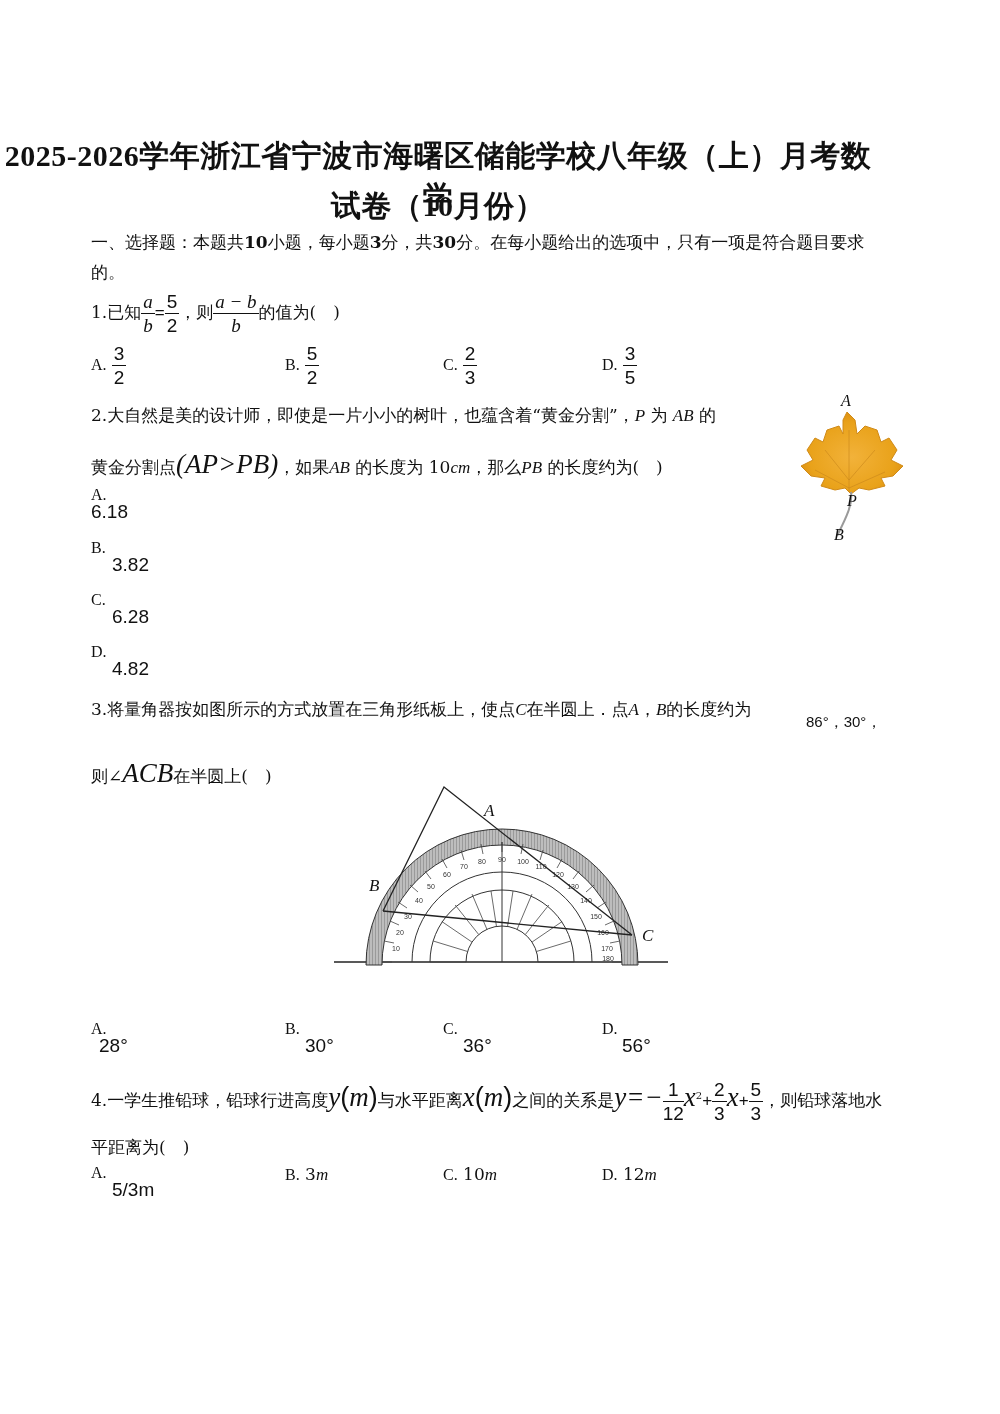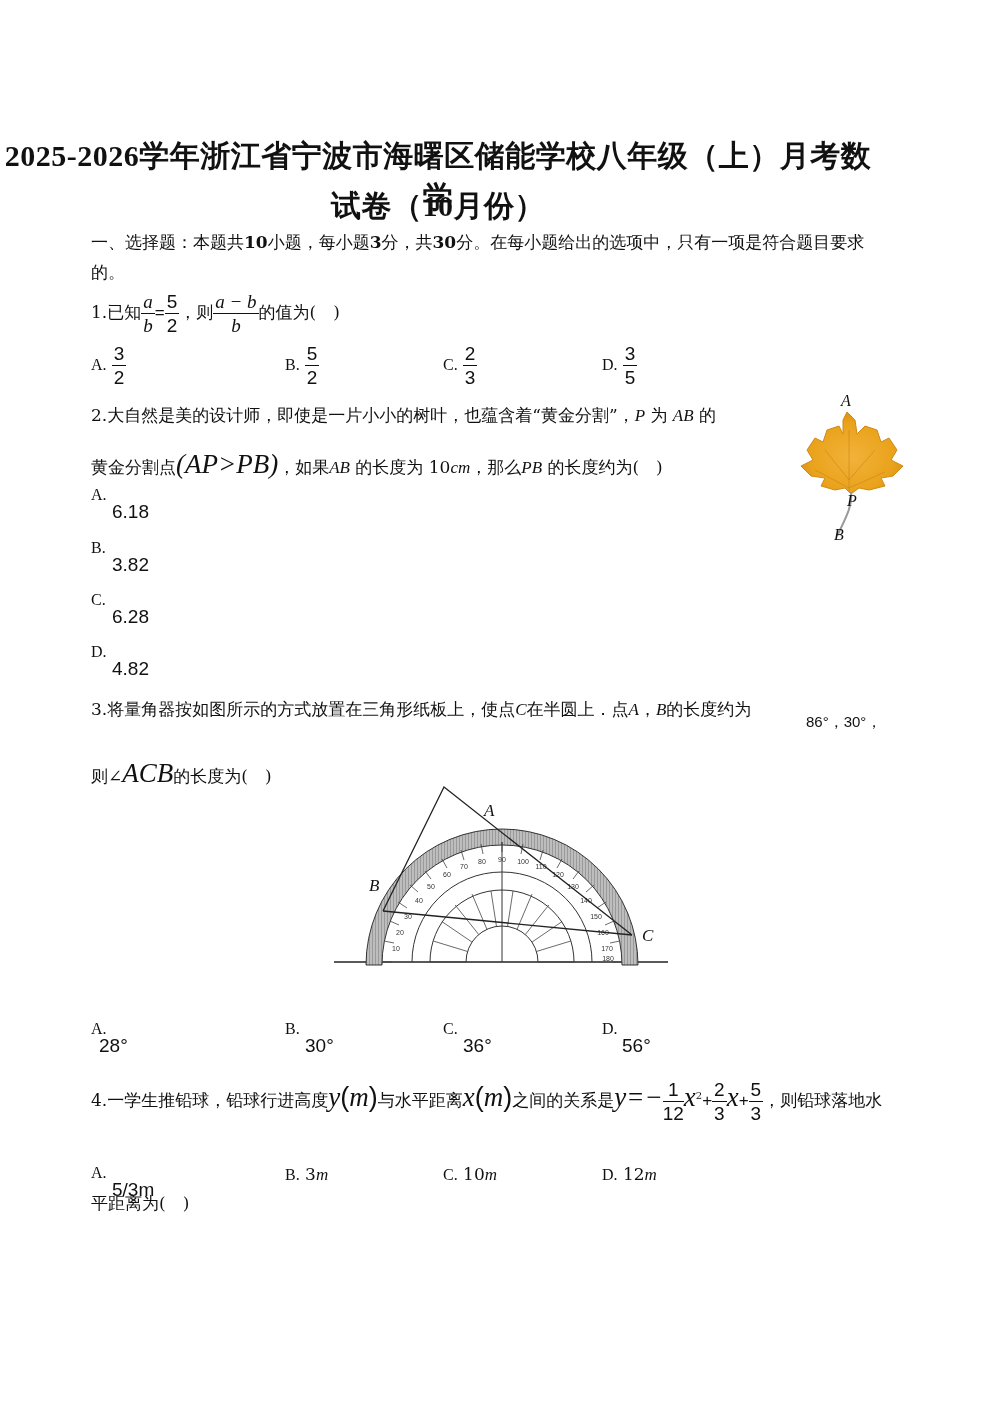--- a/index.html
+++ b/index.html
@@ -71,21 +71,21 @@
     <path d="M64 102 L64 40 M64 90 L40 60 M64 90 L90 60 M64 98 L30 80 M64 98 L100 82" stroke="#c8861a" stroke-width="1" fill="none" opacity="0.6"></path>
     <path d="M66 102 C 68 115, 60 130, 52 146" stroke="#9a9a9a" stroke-width="2" fill="none"></path>
   </svg>
   <span class="abs it" style="left:56px; top:2px; font-size:16px;">A</span>
   <span class="abs it" style="left:62px; top:102px; font-size:16px;">P</span>
   <span class="abs it" style="left:49px; top:136px; font-size:16px;">B</span>
 </div>
 
 <div class="abs" style="left:91px; top:486px;">
   <div class="optlbl">A.</div>
-  <div class="optval" style="margin-left:21px; margin-top:-3px;">6.18</div>
+  <div class="optval" style="margin-top:-3px;">6.18</div>
 </div>
 <div class="abs" style="left:91px; top:539px;">
   <div class="optlbl">B.</div>
   <div class="optval" style="margin-left:21px; margin-top:-3px;">3.82</div>
 </div>
 <div class="abs" style="left:91px; top:591px;">
   <div class="optlbl">C.</div>
   <div class="optval" style="margin-left:21px; margin-top:-3px;">6.28</div>
 </div>
 <div class="abs" style="left:91px; top:643px;">
@@ -93,21 +93,21 @@
   <div class="optval" style="margin-left:21px; margin-top:-3px;">4.82</div>
 </div>
 
 <div class="abs txt" style="left:91px; top:698px;">
   <span>3.</span><span>将量角器按如图所示的方式放置在三角形纸板上，使点</span><span class="it">C</span><span>在半圆上．点</span><span class="it">A</span><span>，</span><span class="it">B</span><span>的长度约为</span>
 </div>
 <div class="abs sans" style="left:806px; top:713px; font-size:15px;">
   <span>86°</span><span>，</span><span>30°</span><span>，</span>
 </div>
 <div class="abs txt" style="left:91px; top:758px;">
-  <span>则∠</span><span class="it big">ACB</span><span>的长度为(　)</span>
+  <span>则∠</span><span class="it big">ACB</span><span>在半圆上(　)</span>
 </div>
 
 <div class="abs" style="left:330px; top:785px; width:340px; height:190px;">
   <svg width="340" height="190" viewBox="0 0 340 190">
     <defs>
       <pattern id="hatch" width="3" height="3" patternUnits="userSpaceOnUse">
         <rect width="3" height="3" fill="#bdbdbd"></rect>
         <line x1="0" y1="0" x2="0" y2="3" stroke="#777" stroke-width="1"></line>
       </pattern>
     </defs>
@@ -202,21 +202,21 @@
   <div class="optval" style="margin-left:20px; margin-top:-3px;">36°</div>
 </div>
 <div class="abs" style="left:602px; top:1020px;">
   <div class="optlbl">D.</div>
   <div class="optval" style="margin-left:20px; margin-top:-3px;">56°</div>
 </div>
 
 <div class="abs txt" style="left:91px; top:1080px;">
   <span>4.</span><span>一学生推铅球，铅球行进高度</span><span class="it big">y</span><span class="big sans">(</span><span class="it big">m</span><span class="big sans">)</span><span>与水平距离</span><span class="it big">x</span><span class="big sans">(</span><span class="it big">m</span><span class="big sans">)</span><span>之间的关系是</span><span class="it big">y=−</span><span class="frac"><span class="n">1</span><span class="d">12</span></span><span class="it big">x</span><sup style="font-size:10px;">2</sup><span class="sans">+</span><span class="frac"><span class="n">2</span><span class="d">3</span></span><span class="it big">x</span><span class="sans">+</span><span class="frac"><span class="n">5</span><span class="d">3</span></span><span>，则铅球落地水</span>
 </div>
-<div class="abs txt" style="left:91px; top:1192px;">平距离为(　)</div>
+<div class="abs txt" style="left:91px; top:1136px;">平距离为(　)</div>
 
 <div class="abs" style="left:91px; top:1164px;">
   <div class="optlbl">A.</div>
   <div class="optval it" style="margin-left:21px; margin-top:-3px; font-style:normal;">5/3m</div>
 </div>
 <div class="abs txt" style="left:285px; top:1164px;">
   <span class="optlbl">B.</span> <span>3</span><span class="it">m</span>
 </div>
 <div class="abs txt" style="left:443px; top:1164px;">
   <span class="optlbl">C.</span> <span>10</span><span class="it">m</span>

